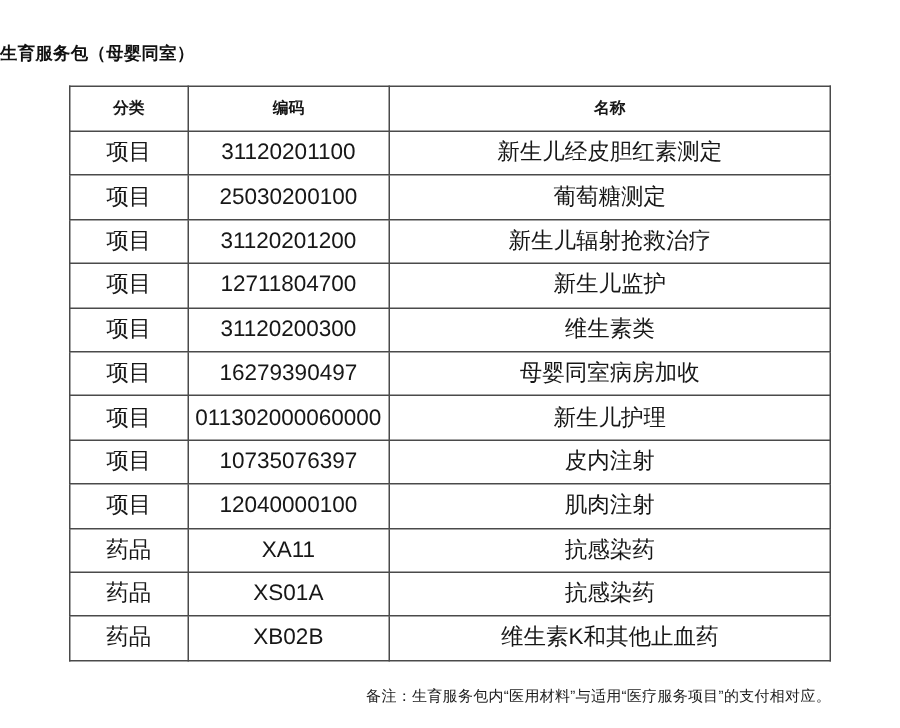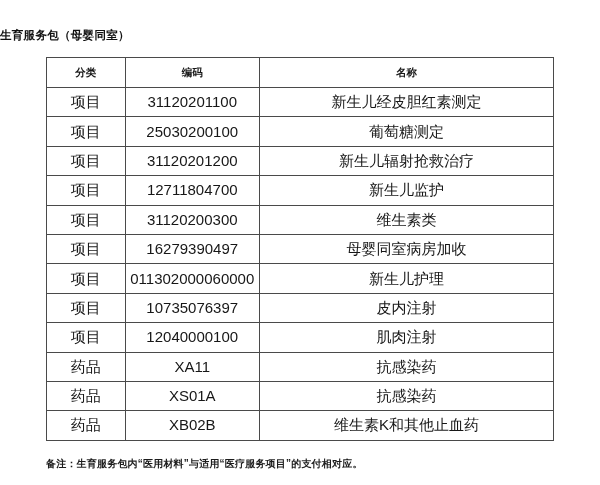--- a/index.html
+++ b/index.html
@@ -55,26 +55,25 @@
   table.benefit-table thead th {
     font-weight: bold;
     font-size: 10.5px;
     height: 29px;
   }
   col.c-cat { width: 15.5%; }
   col.c-code { width: 26.5%; }
   col.c-name { width: 58%; }
 
   .note {
-    text-align: left;
+    text-align: right;
     font-size: 10px;
     color: #1c1c1c;
     padding: 16px 46px 0 46px;
     letter-spacing: 0.2px;
-    font-weight: bold;
   }
 </style>
 </head>
 <body>
 
 <div class="page">
 
   <div class="doc-title">生育服务包（母婴同室）</div>
 
   <div class="table-wrap">

